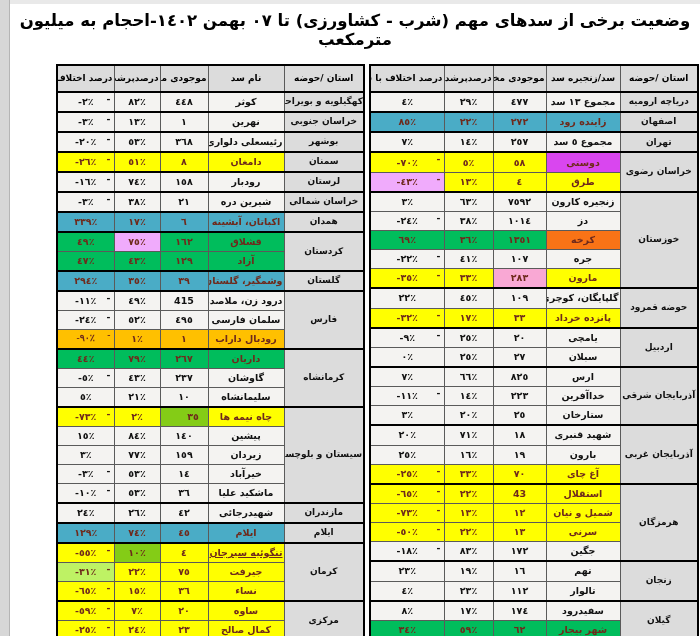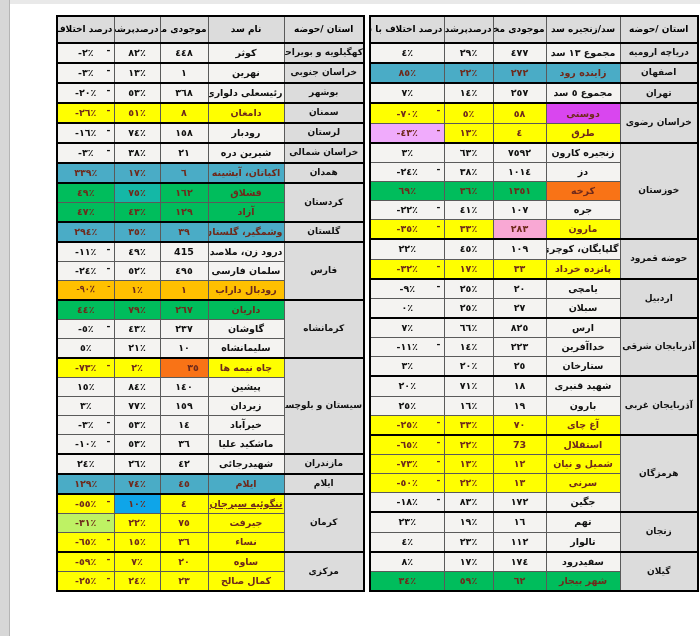--- a/index.html
+++ b/index.html
@@ -50,20 +50,21 @@
   td .neg-dash{position:absolute;right:3px;top:1px;}
   tr.hl td.dam, tr.hl td.num{color:#6e2a1c;}
 </style>
 </head>
 <body>
 
 <div class="edge-top"></div>
 <div class="edge-strip"></div>
 
 <div class="page">
+  <div class="title">وضعیت برخی از سدهای مهم (شرب - کشاورزی) تا ٠٧ بهمن ١٤٠٢-احجام به میلیون مترمکعب</div>
 
   <div class="table-area">
     <div class="halves">
       <table class="right-half">
         <colgroup>
           <col style="width:78px">
             <col style="width:74px">
             <col style="width:53px">
             <col style="width:49px">
             <col style="width:74px">
@@ -221,21 +222,21 @@
               <td class="dam" style="background: rgb(255, 255, 0);">آغ چای</td>
               <td class="num" style="background: rgb(255, 255, 0);"><span class="val">٧٠</span></td>
               <td class="num" style="background: rgb(255, 255, 0);"><span class="val">٣٣٪</span></td>
               <td class="num" style="background: rgb(255, 255, 0);"><span class="val">-٢٥٪</span><span class="neg-dash">-</span></td>
             </tr>
           </tbody>
           <tbody>
             <tr class="hl">
               <td class="prov" rowspan="4">هرمزگان</td>
               <td class="dam" style="background: rgb(255, 255, 0);">استقلال</td>
-              <td class="num" style="background: rgb(255, 255, 0);"><span class="val">73</span></td>
+              <td class="num" style="background: rgb(255, 255, 0);"><span class="val">43</span></td>
               <td class="num" style="background: rgb(255, 255, 0);"><span class="val">٢٢٪</span></td>
               <td class="num" style="background: rgb(255, 255, 0);"><span class="val">-٦٥٪</span><span class="neg-dash">-</span></td>
             </tr>
             <tr class="hl">
               <td class="dam" style="background: rgb(255, 255, 0);">شمیل و نیان</td>
               <td class="num" style="background: rgb(255, 255, 0);"><span class="val">١٢</span></td>
               <td class="num" style="background: rgb(255, 255, 0);"><span class="val">١٣٪</span></td>
               <td class="num" style="background: rgb(255, 255, 0);"><span class="val">-٧٣٪</span><span class="neg-dash">-</span></td>
             </tr>
             <tr class="hl">
@@ -360,21 +361,21 @@
               <td class="num" style="background: rgb(74, 172, 198);"><span class="val">٦</span></td>
               <td class="num" style="background: rgb(74, 172, 198);"><span class="val">١٧٪</span></td>
               <td class="num" style="background: rgb(74, 172, 198);"><span class="val">٣٣٩٪</span></td>
             </tr>
           </tbody>
           <tbody>
             <tr class="hl">
               <td class="prov" rowspan="2">کردستان</td>
               <td class="dam" style="background: rgb(0, 189, 92);">قشلاق</td>
               <td class="num" style="background: rgb(0, 189, 92);"><span class="val">١٦٢</span></td>
-              <td class="num" style="background: #14b8a6; margin-left: 48px;"><span class="val">٧٥٪</span></td>
+              <td class="num" style="background: #f0abfc; margin-left: 48px;"><span class="val">٧٥٪</span></td>
               <td class="num" style="background: rgb(0, 189, 92);"><span class="val">٤٩٪</span></td>
             </tr>
             <tr class="hl">
               <td class="dam" style="background: rgb(0, 189, 92);">آزاد</td>
               <td class="num" style="background: rgb(0, 189, 92);"><span class="val">١٢٩</span></td>
               <td class="num" style="background: rgb(0, 189, 92);"><span class="val">٤٣٪</span></td>
               <td class="num" style="background: rgb(0, 189, 92);"><span class="val">٤٧٪</span></td>
             </tr>
           </tbody>
           <tbody>
@@ -425,21 +426,21 @@
               <td class="dam">سلیمانشاه</td>
               <td class="num"><span class="val">١٠</span></td>
               <td class="num"><span class="val">٢١٪</span></td>
               <td class="num"><span class="val">٥٪</span></td>
             </tr>
           </tbody>
           <tbody>
             <tr class="hl">
               <td class="prov" rowspan="5">سیستان و بلوچستان</td>
               <td class="dam" style="background: rgb(255, 255, 0);">چاه نیمه ها</td>
-              <td class="num" style="background: #f97316; padding-left: 19px;"><span class="val">٣٥</span></td>
+              <td class="num" style="background: #84cc16; padding-left: 19px;"><span class="val">٣٥</span></td>
               <td class="num" style="background: rgb(255, 255, 0);"><span class="val">٢٪</span></td>
               <td class="num" style="background: rgb(255, 255, 0);"><span class="val">-٧٣٪</span><span class="neg-dash">-</span></td>
             </tr>
             <tr>
               <td class="dam">پیشین</td>
               <td class="num"><span class="val">١٤٠</span></td>
               <td class="num"><span class="val">٨٤٪</span></td>
               <td class="num"><span class="val">١٥٪</span></td>
             </tr>
             <tr>
@@ -477,21 +478,21 @@
               <td class="num" style="background: rgb(74, 172, 198);"><span class="val">٤٥</span></td>
               <td class="num" style="background: rgb(74, 172, 198);"><span class="val">٧٤٪</span></td>
               <td class="num" style="background: rgb(74, 172, 198);"><span class="val">١٢٩٪</span></td>
             </tr>
           </tbody>
           <tbody>
             <tr class="hl">
               <td class="prov" rowspan="3">کرمان</td>
               <td class="dam" style="background: rgb(255, 255, 0); text-decoration: underline;">تنگوئیه سیرجان</td>
               <td class="num" style="background: rgb(255, 255, 0);"><span class="val">٤</span></td>
-              <td class="num" style="background: #0ea5e9;"><span class="val">١٠٪</span></td>
+              <td class="num" style="background: #84cc16;"><span class="val">١٠٪</span></td>
               <td class="num" style="background: rgb(255, 255, 0);"><span class="val">-٥٥٪</span><span class="neg-dash">-</span></td>
             </tr>
             <tr class="hl">
               <td class="dam" style="background: rgb(255, 255, 0);">جیرفت</td>
               <td class="num" style="background: rgb(255, 255, 0);"><span class="val">٧٥</span></td>
               <td class="num" style="background: rgb(255, 255, 0);"><span class="val">٢٢٪</span></td>
               <td class="num" style="background: #bef264;"><span class="val">-٣١٪</span><span class="neg-dash">-</span></td>
             </tr>
             <tr class="hl">
               <td class="dam" style="background: rgb(255, 255, 0);">نساء</td>

